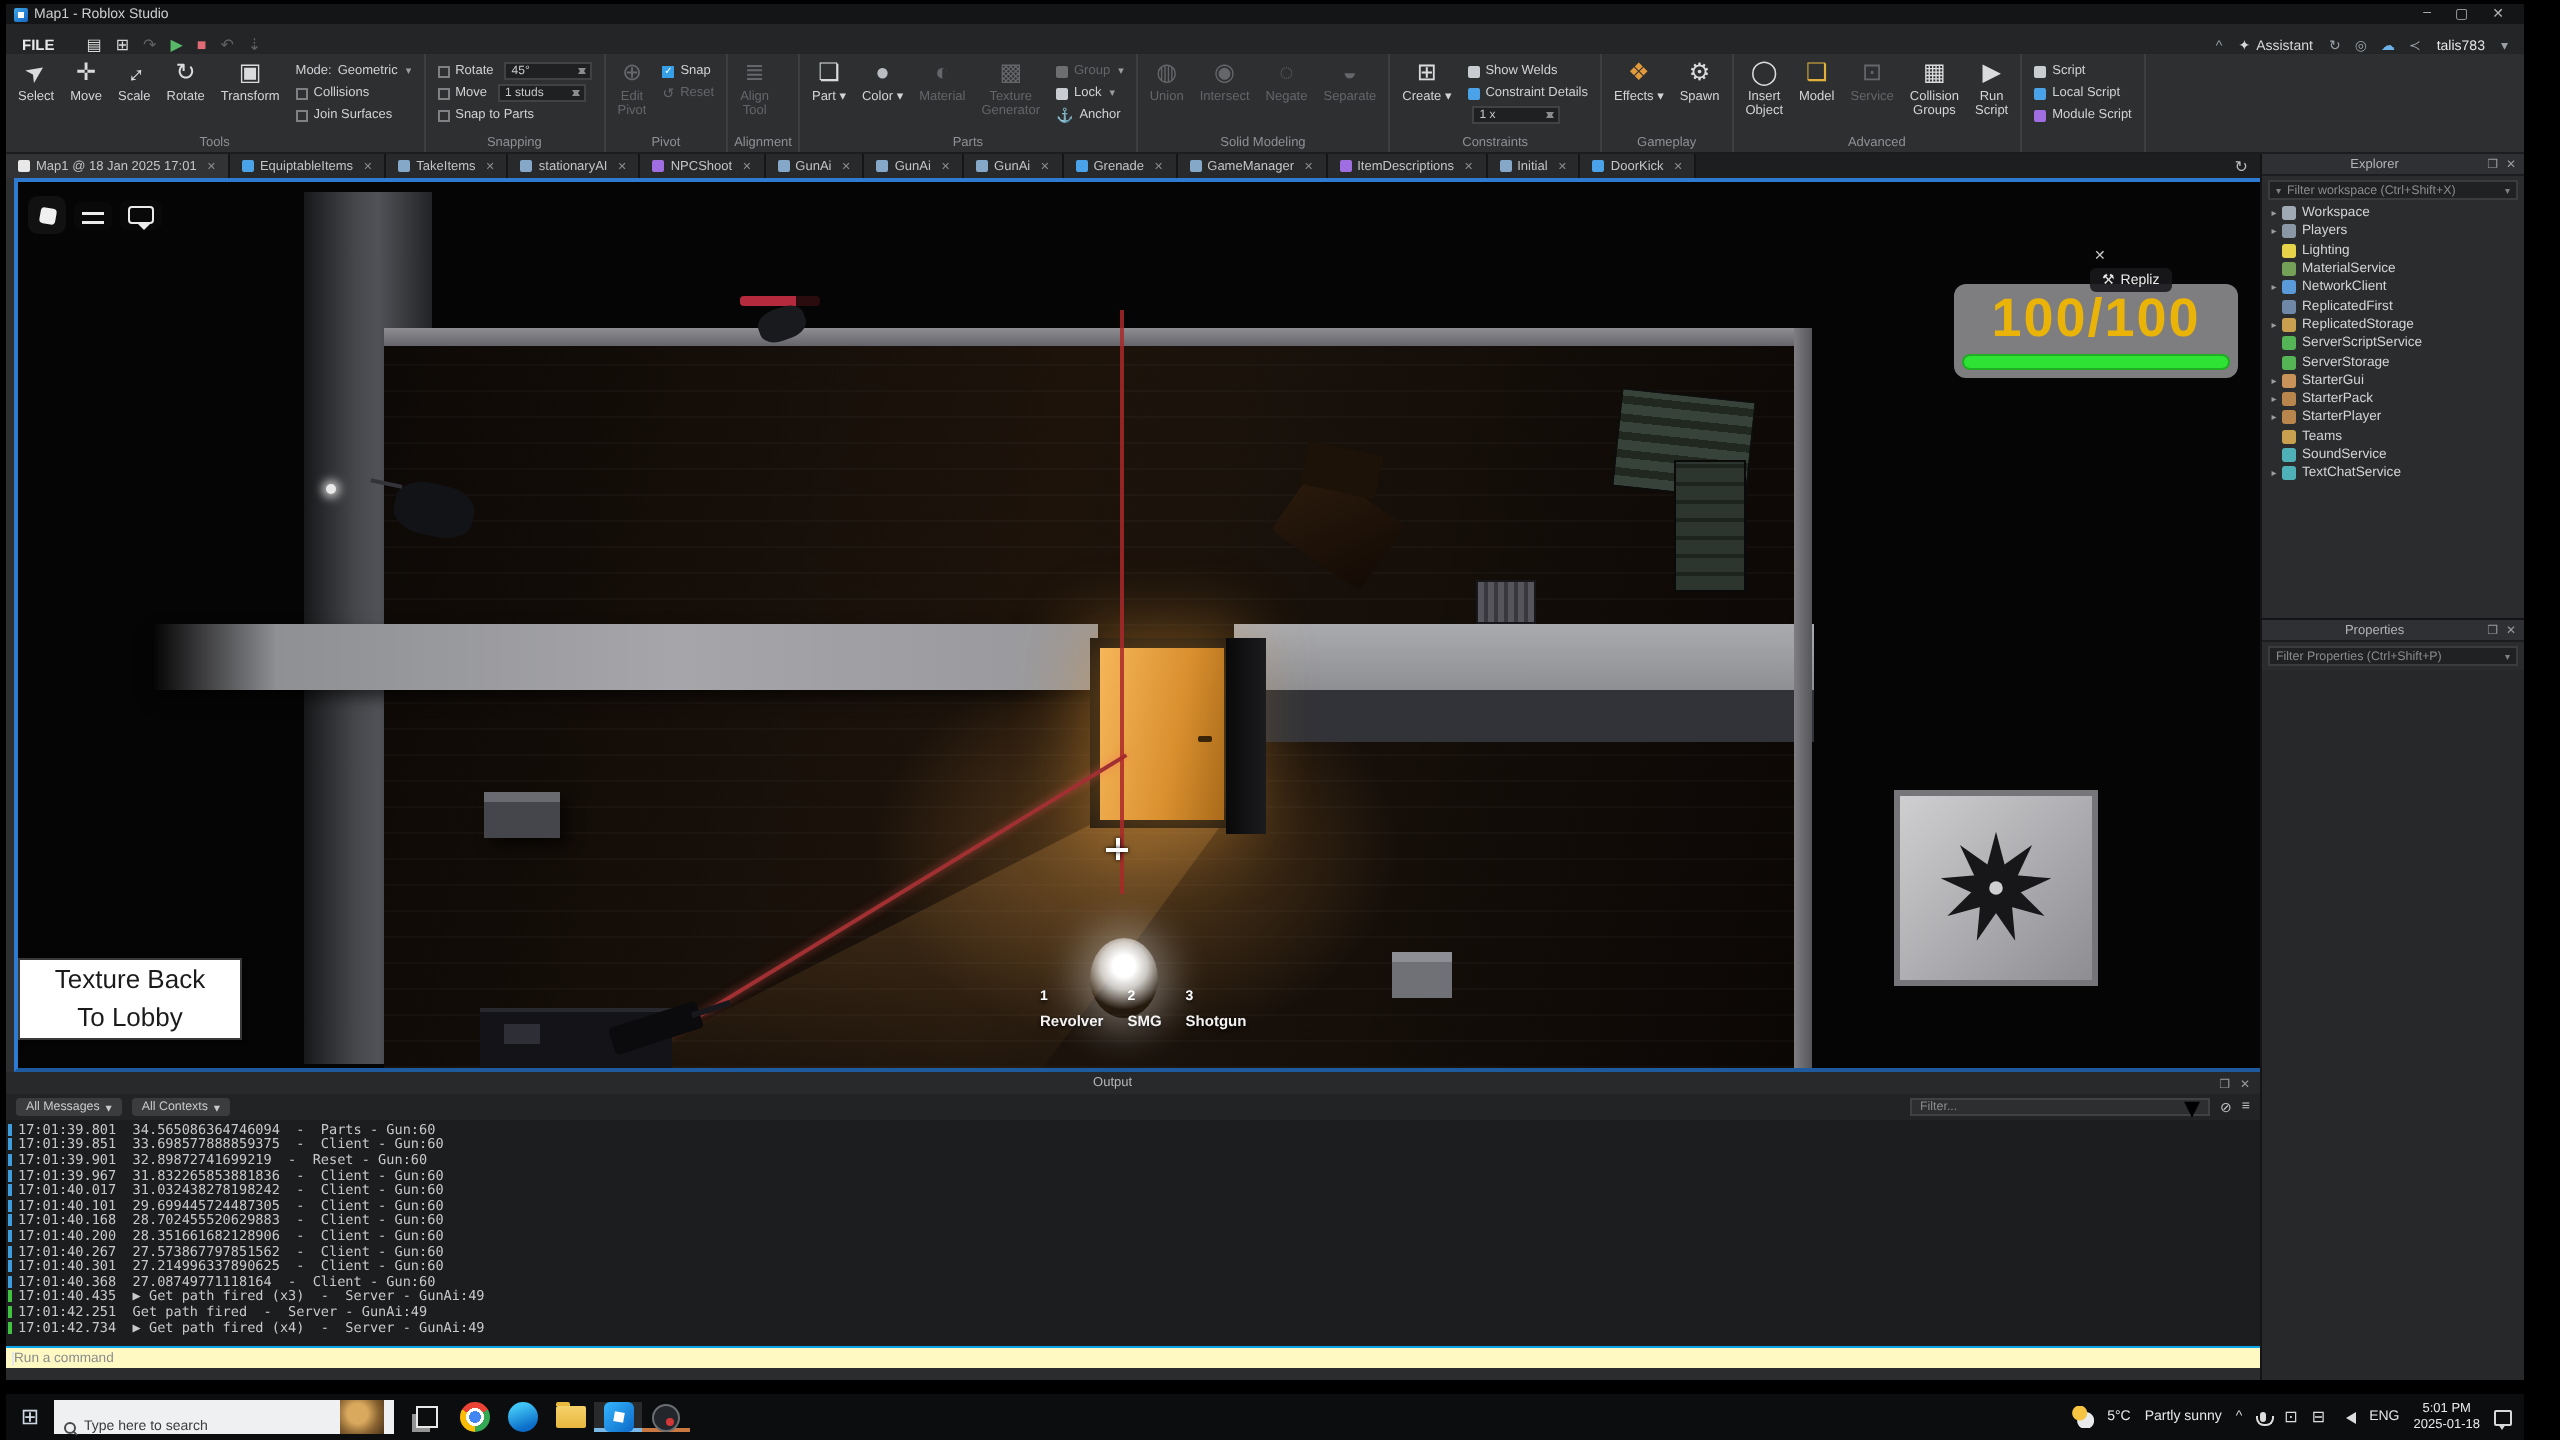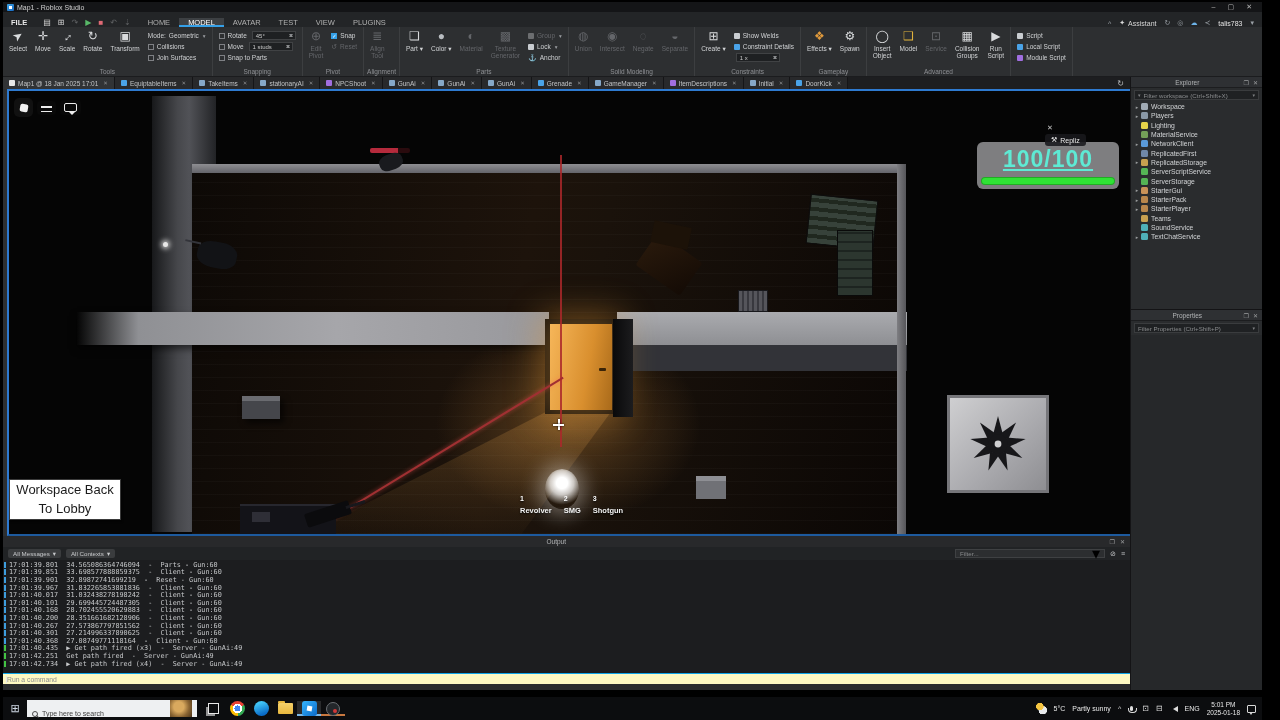--- a/index.html
+++ b/index.html
@@ -145,21 +145,21 @@
     border-left:3px solid transparent; border-right:3px solid transparent; border-top:3px solid #ececec; }
   .teleport { left:0px; top:388px; width:112px; height:41px; background:#fff; border:1px solid #3a3a3a;
     box-shadow:1px 2px 2px rgba(0,0,0,0.45); color:#1b1b1b; font-size:13px; line-height:1.45;
     display:flex; flex-direction:column; align-items:center; justify-content:center; z-index:8; }
   .hotbar { left:511px; top:404px; display:flex; gap:12px; z-index:4; }
   .slot { display:flex; flex-direction:column; align-items:flex-start;font-weight:bold; }
   .slot .n { font-size:7px; color:#fff; text-shadow:0 1px 2px #000; height:11px; }
   .slot .l { font-size:7.5px; color:#f2f2f2; text-shadow:0 1px 2px #000; }
   .health { left:968px; top:51px; width:142px; height:47px; background:rgba(226,226,230,0.55);
     border-radius:6px; z-index:7; text-align:center; }
-  .health .num { font-size:23px; font-weight:600; color:#5eead4; line-height:34px; letter-spacing:1px;text-decoration:underline; }
+  .health .num { font-size:27px; font-weight:600; color:#eab308; line-height:34px; letter-spacing:1px; }
   .health .bar { position:absolute; left:4px; right:4px; bottom:4px; height:8px; background:#2fe335;
     border-radius:4px; border:1px solid rgba(20,120,20,0.5); }
   .chip-close { left:1038px; top:33px; font-size:7px; color:#c8c8c8; z-index:9; }
   .chip { left:1036px; top:43px; background:rgba(25,25,28,0.88); border-radius:3px; padding:2px 6px;
     display:flex; align-items:center; gap:3px; z-index:9; color:#ececec; font-size:7px; }
   .chip .hicon { font-size:7px; color:#e8e8e8; }
 
   
   .phead { height:11px; background:#2e3033; display:flex; align-items:center; font-size:6.5px;
     color:#b2b4b6; flex:0 0 auto; border-bottom:1px solid #1c1d1f; }
@@ -276,28 +276,20 @@
     <span class="file-btn">FILE</span>
     <span id="quick-icons">
         <span class="qico" style="color: rgb(216, 216, 216);">▤</span>
         <span class="qico" style="color: rgb(216, 216, 216);">⊞</span>
         <span class="qico" style="color: rgb(95, 97, 99);">↷</span>
         <span class="qico" style="color: rgb(88, 184, 104);">▶</span>
         <span class="qico" style="color: rgb(224, 106, 117);">■</span>
         <span class="qico" style="color: rgb(95, 97, 99);">↶</span>
         <span class="qico" style="color: rgb(95, 97, 99);">⇣</span>
       </span>
-    <span id="menu-tabs">
-        <span class="mtab">HOME</span>
-        <span class="mtab active">MODEL</span>
-        <span class="mtab">AVATAR</span>
-        <span class="mtab">TEST</span>
-        <span class="mtab">VIEW</span>
-        <span class="mtab">PLUGINS</span>
-      </span>
     <span class="mb-right">
       <span class="ri">^</span>
       <span class="assist">
         <span>✦</span>
         <span>Assistant</span>
       </span>
       <span id="menu-right-icons" style="display:flex;gap:7px;">
           <span class="ri" style="color: rgb(154, 160, 166);">↻</span>
           <span class="ri" style="color: rgb(154, 160, 166);">◎</span>
           <span class="ri" style="color: rgb(109, 179, 232);">☁</span>
@@ -674,21 +666,21 @@
               <i></i>
             </span>
           <span class="gpill">
               <span class="burger"></span>
             </span>
           <span class="gpill">
               <span class="chat"></span>
             </span>
         </div>
         <div class="abs teleport">
-          <span>Workspace Back</span>
+          <span>Texture Back</span>
           <span>To Lobby</span>
         </div>
         <div class="abs hotbar" id="hotbar">
             <div class="slot">
               <div class="n">1</div>
               <div class="l">Revolver</div>
             </div>
             <div class="slot">
               <div class="n">2</div>
               <div class="l">SMG</div>

